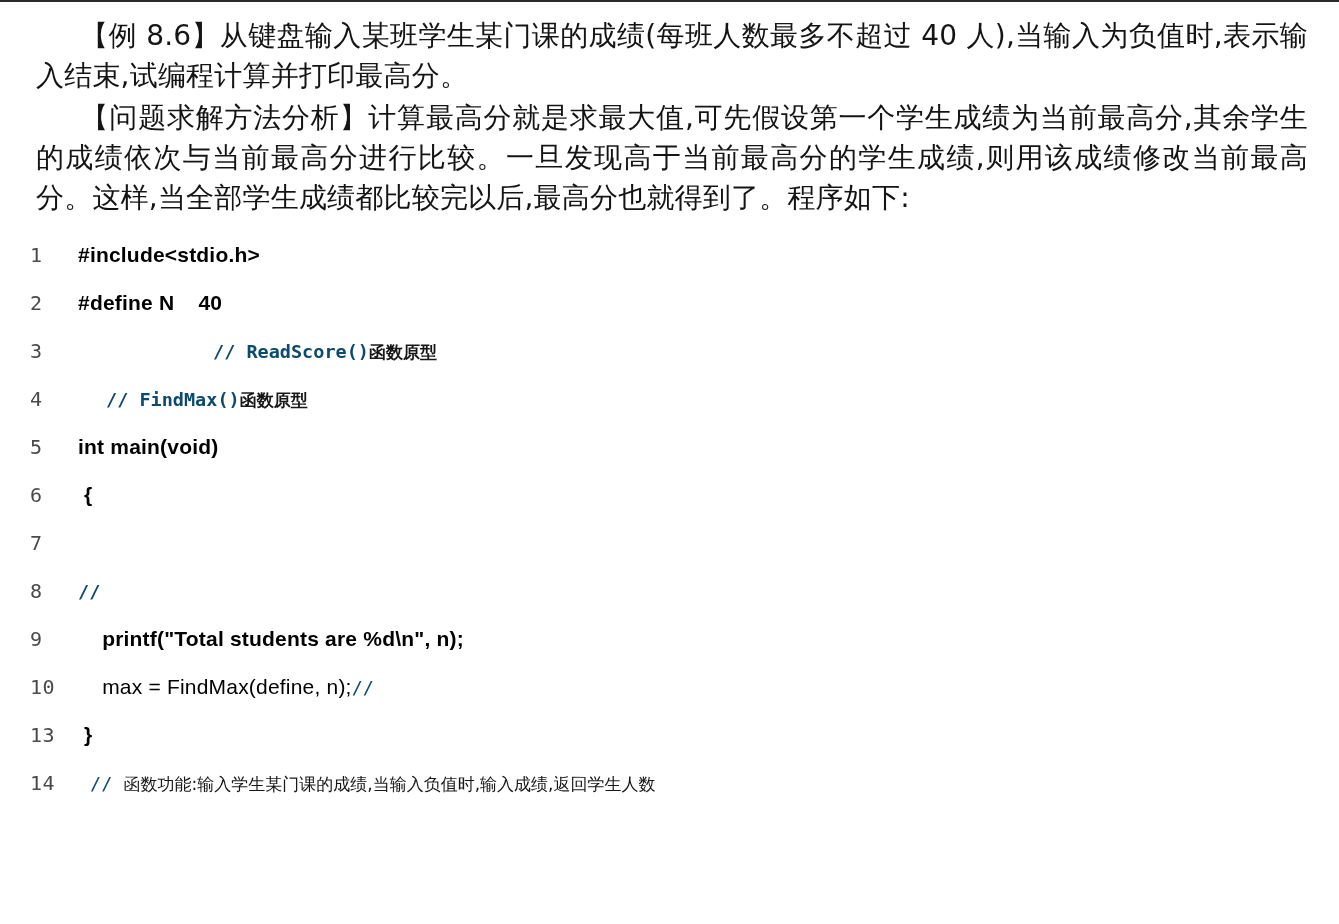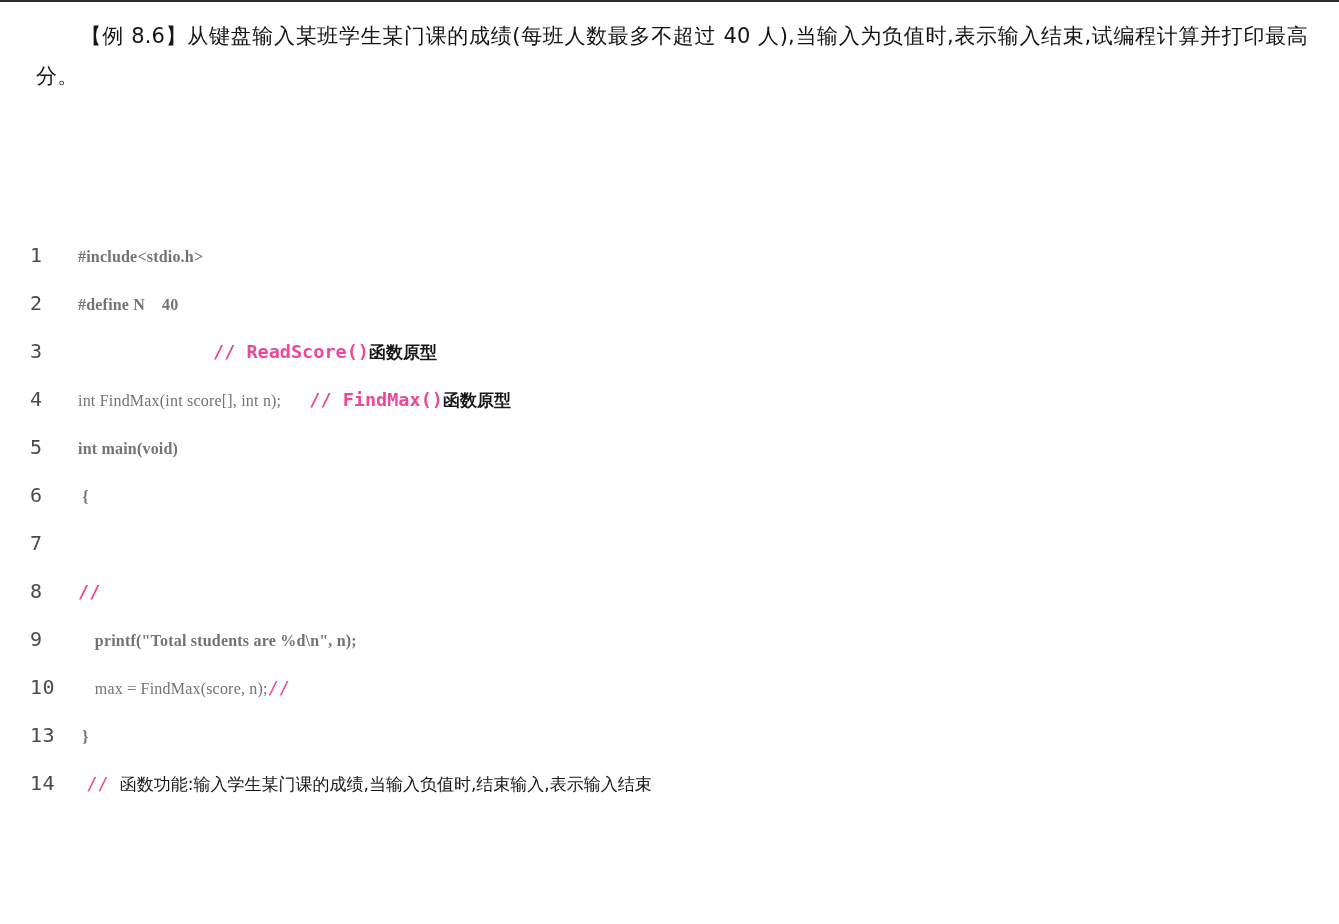--- a/index.html
+++ b/index.html
@@ -31,21 +31,21 @@
     background: #2a2a2a;
   }
   .prose {
     position: absolute;
     left: 36px;
     top: 16px;
     width: 1272px;
   }
   .para {
     font-family: "DejaVu Sans", sans-serif;
-    font-size: 21px;
+    font-size: 28px;
     line-height: 40px;
     text-align: justify;
     text-justify: inter-ideograph;
     letter-spacing: 0.2px;
     margin: 0 0 2px 0;
     color: #141414;
   }
   .para .indent {
     display: inline-block;
     width: 44px;
@@ -63,53 +63,54 @@
   }
   .lineno {
     width: 48px;
     flex: 0 0 48px;
     font-family: "DejaVu Sans Mono", monospace;
     font-size: 20px;
     color: #4a4a4a;
     letter-spacing: 0.5px;
   }
   .codetext {
-    font-family: Liberation Serif, serif;
-    font-size: 16px;
-    color: #737373;
+    font-family: Liberation Sans, sans-serif;
+    font-size: 21px;
+    color: #000000;
     white-space: pre;
     letter-spacing: 0.2px;
   }
   .codetext.bold {
     font-weight: bold;
   }
   .cmt {
     font-family: "DejaVu Sans Mono", monospace;
     font-size: 18.5px;
-    color: #ec4899;
+    color: #0c4a6e;
     white-space: pre;
   }
   .cmt.bold { font-weight: bold; }
   .cmt-cjk {
     font-family: "DejaVu Sans", sans-serif;
     font-size: 17px;
     color: #171717;
     white-space: pre;
   }
   .cmt-cjk.bold { font-weight: bold; }
 </style>
 </head>
 <body>
 
 <div class="page">
 
   <div class="top-rule"></div>
 
   <div class="prose">
     <p class="para"><span class="indent"></span><span>【例 8.6】从键盘输入某班学生某门课的成绩(每班人数最多不超过 40 人),当输入为负值时,表示输入结束,试编程计算并打印最高分。</span></p>
+    <p class="para"><span class="indent"></span><span>【问题求解方法分析】计算最高分就是求最大值,可先假设第一个学生成绩为当前最高分,其余学生的成绩依次与当前最高分进行比较。一旦发现高于当前最高分的学生成绩,则用该成绩修改当前最高分。这样,当全部学生成绩都比较完以后,最高分也就得到了。程序如下:</span></p>
   </div>
 
   <div class="code-block">
 
     <div class="code-line">
       <span class="lineno">1</span>
       <span class="codetext bold">#include&lt;stdio.h&gt;</span>
     </div>
 
     <div class="code-line">
@@ -119,21 +120,20 @@
 
     <div class="code-line">
       <span class="lineno">3</span>
       <span style="display:inline-block;width:135px"></span>
       <span class="cmt bold">// ReadScore()</span>
       <span class="cmt-cjk bold">函数原型</span>
     </div>
 
     <div class="code-line">
       <span class="lineno">4</span>
-      <span class="codetext">int FindMax(int score[], int n);</span>
       <span style="display:inline-block;width:28px"></span>
       <span class="cmt bold">// FindMax()</span>
       <span class="cmt-cjk bold">函数原型</span>
     </div>
 
     <div class="code-line">
       <span class="lineno">5</span>
       <span class="codetext bold">int main(void)</span>
     </div>
 
@@ -151,32 +151,32 @@
       <span class="cmt bold">// </span>
     </div>
 
     <div class="code-line">
       <span class="lineno">9</span>
       <span class="codetext bold">    printf("Total students are %d\n", n);</span>
     </div>
 
     <div class="code-line">
       <span class="lineno">10</span>
-      <span class="codetext">    max = FindMax(score, n);</span>
+      <span class="codetext">    max = FindMax(define, n);</span>
       <span class="cmt">// </span>
     </div>
 
 
 
     <div class="code-line">
       <span class="lineno">13</span>
       <span class="codetext bold"> }</span>
     </div>
 
     <div class="code-line">
       <span class="lineno">14</span>
       <span class="codetext">  </span>
       <span class="cmt">// </span>
-      <span class="cmt-cjk">函数功能:输入学生某门课的成绩,当输入负值时,结束输入,表示输入结束</span>
+      <span class="cmt-cjk">函数功能:输入学生某门课的成绩,当输入负值时,输入成绩,返回学生人数</span>
     </div>
 
   </div>
 </div>
 
 </body></html>

